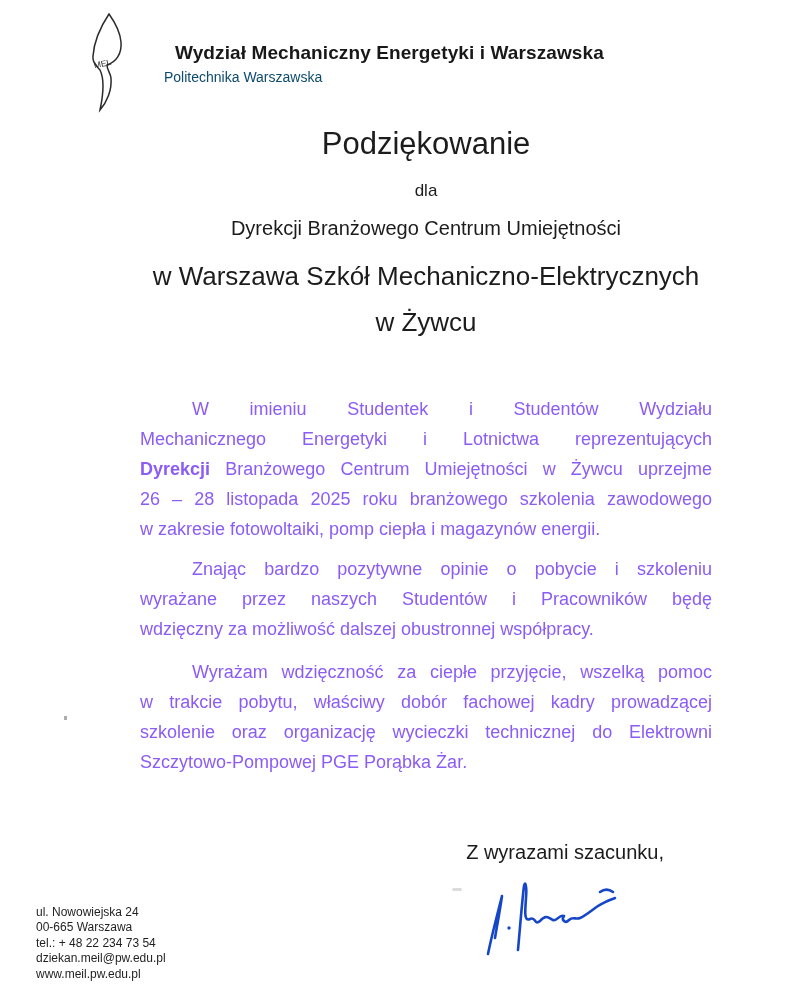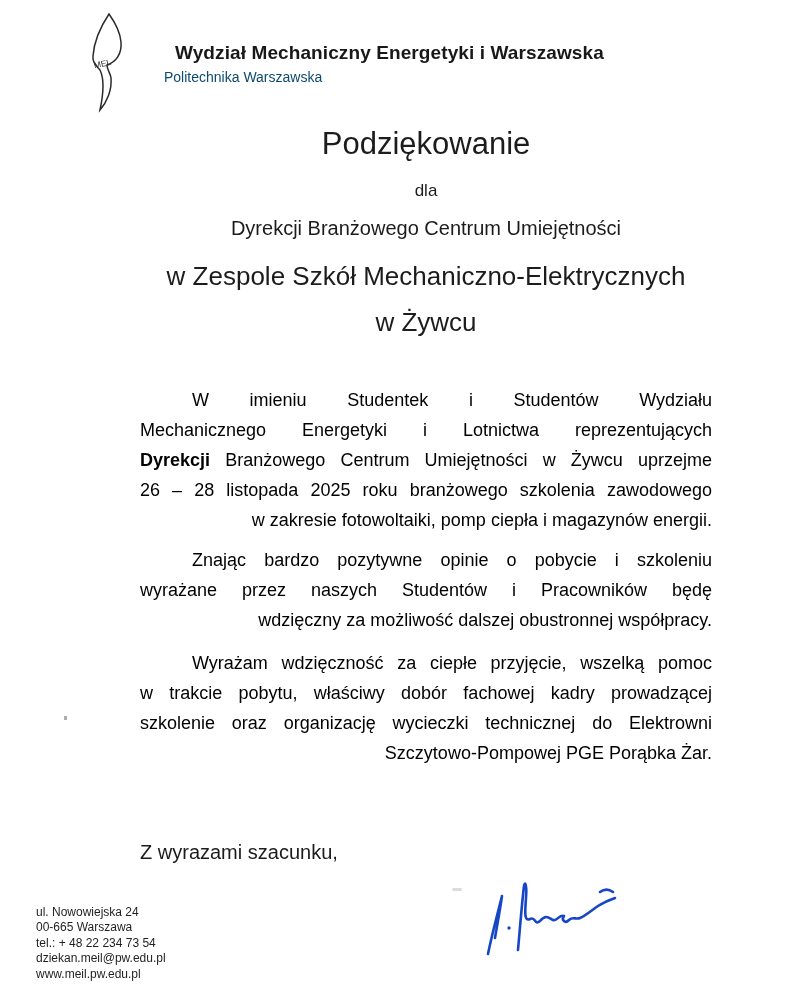--- a/index.html
+++ b/index.html
@@ -14,27 +14,27 @@
   .faculty{left:175px;top:42px;font-size:19px;font-weight:700;letter-spacing:.1px;color:#181818;}
   .university{left:164px;top:69px;font-size:14px;color:#0c4a6e;}
   
   .tline{left:140px;width:572px;text-align:center;color:#1c1c1c;}
   .t-main{top:124px;font-size:31px;line-height:40px;font-weight:500;}
   .t-dla{top:181px;font-size:17px;}
   .t-r1{top:217px;font-size:20px;}
   .t-r2{top:261px;font-size:26px;}
   .t-r3{top:307px;font-size:26px;}
   
-  .body-col{left:140px;top:385px;width:572px;font-size:18px;color:#000000;}
-  .para .line{line-height:30px;white-space:nowrap;text-align:right;}
+  .body-col{left:140px;top:394px;width:572px;font-size:18px;color:#8b5cf6;}
+  .para .line{line-height:30px;white-space:nowrap;}
   .para .jline{text-align:justify;text-align-last:justify;}
   .para .indent{padding-left:52px;}
   .bold{font-weight:700;}
   
-  .closing{left:140px;top:841px;width:572px;padding-right:48px;box-sizing:border-box;font-size:20px;color:#1c1c1c;}
+  .closing{left:140px;top:841px;width:572px;text-align:right;padding-right:48px;box-sizing:border-box;font-size:20px;color:#1c1c1c;}
   .sig-wrap{left:452px;top:876px;width:170px;height:90px;}
   
   .footer{left:36px;top:905px;font-size:12px;line-height:15.4px;color:#1f1f1f;}
   
   .speck{left:64px;top:716px;width:3px;height:4px;background:#8a8a8a;opacity:.7;}
   .smudge{left:452px;top:888px;width:10px;height:3px;background:#dcdcdc;border-radius:2px;}
 </style>
 </head>
 <body>
 
@@ -43,21 +43,21 @@
     <path d="M 19 2 C 11 14, 4 30, 3 44 C 2 52, 8 55, 10 58 C 15 68, 13 84, 10 98 C 17 90, 22 78, 21 66 C 20.5 61, 17 58, 17 53 C 26 50, 32 42, 31 30 C 30 18, 24 9, 19 2 Z" fill="#ffffff" stroke="#2a2a2a" stroke-width="1.5"></path>
     <text x="4" y="56" font-size="8.5" fill="#2a2a2a" transform="rotate(-12 6 54)" font-family="Liberation Sans, sans-serif">MEL</text>
   </svg>
 </div>
 <div class="abs faculty">Wydział Mechaniczny Energetyki i Warszawska</div>
 <div class="abs university">Politechnika Warszawska</div>
 
 <div class="abs tline t-main">Podziękowanie</div>
 <div class="abs tline t-dla">dla</div>
 <div class="abs tline t-r1">Dyrekcji Branżowego Centrum Umiejętności</div>
-<div class="abs tline t-r2">w Zespole Szkół Mechaniczno-Elektrycznych</div>
+<div class="abs tline t-r2">w Warszawa Szkół Mechaniczno-Elektrycznych</div>
 <div class="abs tline t-r3">w Żywcu</div>
 
 <div class="abs body-col">
     <div class="para">
       <div class="line jline indent"><span>W imieniu Studentek i Studentów Wydziału</span></div>
       <div class="line jline"><span>Mechanicznego Energetyki i Lotnictwa reprezentujących</span></div>
       <div class="line jline"><span class="bold">Dyrekcji</span><span> Branżowego Centrum Umiejętności w Żywcu uprzejme</span></div>
       <div class="line jline"><span>26 – 28 listopada 2025 roku branżowego szkolenia zawodowego</span></div>
       <div class="line"><span>w zakresie fotowoltaiki, pomp ciepła i magazynów energii.</span></div>
     </div>

